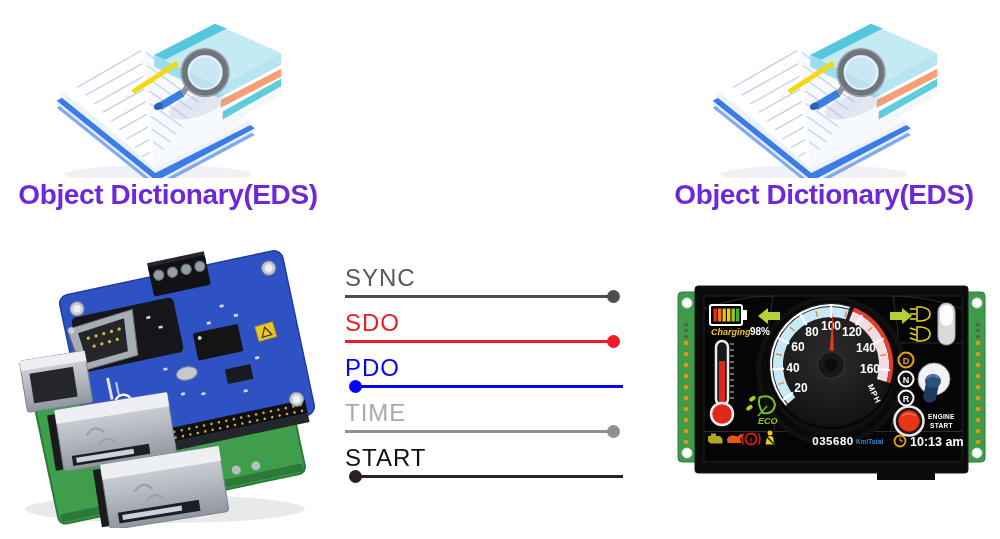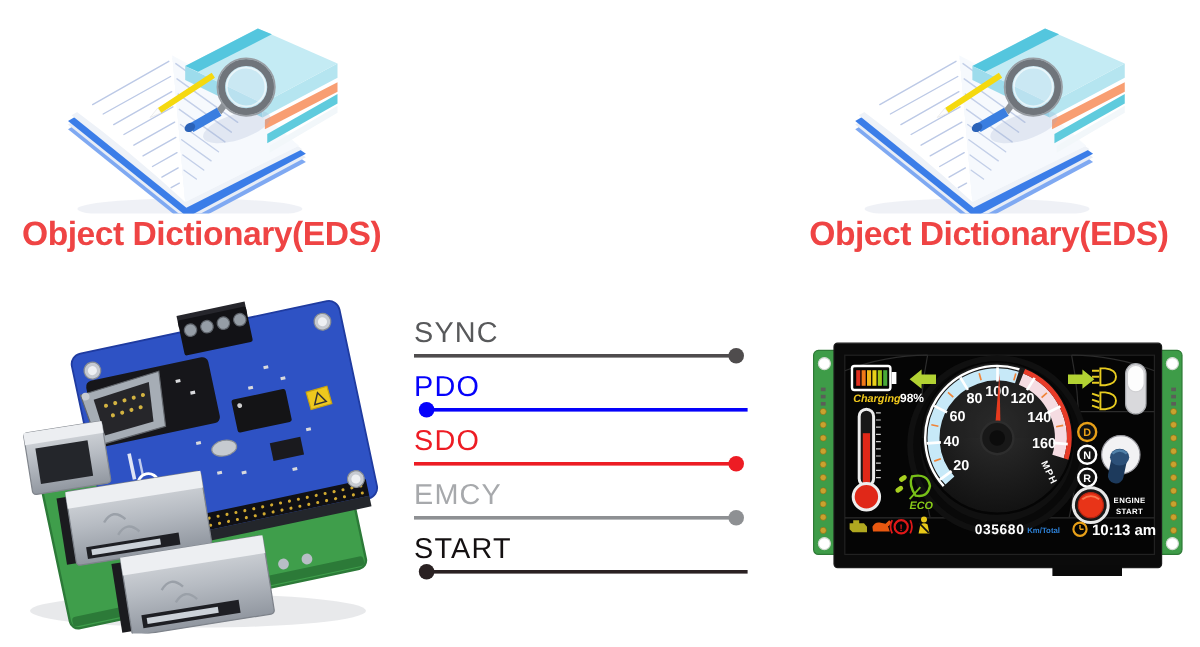--- a/index.html
+++ b/index.html
@@ -6,21 +6,21 @@
   body{width:1000px;height:539px;background:#ffffff;position:relative;overflow:hidden;
        font-family:"Liberation Sans",sans-serif;}
   .stage{position:absolute;inset:0;}
   svg text{font-family:"Liberation Sans",sans-serif;}
 
   
   .dict-block{position:absolute;width:320px;text-align:center;}
   #dict-left{left:8px;top:12px;}
   #dict-right{left:664px;top:12px;}
   .dict-illustration{width:236px;height:166px;display:block;margin:0 auto;}
-  .dict-label{margin-top:1px;font-size:28px;font-weight:bold;color:#ef4444;letter-spacing:-0.4px;}
+  .dict-label{margin-top:1px;font-size:28px;font-weight:bold;color:#6d28d9;letter-spacing:-0.4px;}
 
   
   .protocols{position:absolute;left:345px;top:265px;width:278px;}
   .protocol-row{height:45px;}
   .protocol-label{text-align:left;font-size:24px;line-height:25px;letter-spacing:1px;}
   .protocol-line{position:relative;height:3px;margin-top:5px;background:#555;}
   .protocol-line.dot-right{margin-right:5px;}
   .protocol-line.dot-left{margin-left:6px;}
   .dot{position:absolute;width:13px;height:13px;border-radius:50%;top:-5px;background:#555;}
   .protocol-line.dot-right .dot{right:-2px;}
@@ -112,33 +112,33 @@
 </div>
 
 <div class="protocols">
   <div class="protocol-row">
     <div class="protocol-label" style="color: rgb(88, 89, 91);">SYNC</div>
     <div class="protocol-line dot-right" style="background: rgb(79, 76, 77);">
           <span class="dot" style="background: rgb(79, 76, 77);"></span>
         </div>
   </div>
   <div class="protocol-row">
+    <div class="protocol-label" style="color: rgb(237, 28, 36);">SDO</div>
+    <div class="protocol-line dot-right" style="background: rgb(237, 28, 36);">
+          <span class="dot" style="background: rgb(237, 28, 36);"></span>
+        </div>
+  </div>
+  <div class="protocol-row">
     <div class="protocol-label" style="color: rgb(5, 2, 251);">PDO</div>
     <div class="protocol-line dot-left" style="background: rgb(5, 2, 251);">
           <span class="dot" style="background: rgb(5, 2, 251);"></span>
         </div>
   </div>
   <div class="protocol-row">
-    <div class="protocol-label" style="color: rgb(237, 28, 36);">SDO</div>
-    <div class="protocol-line dot-right" style="background: rgb(237, 28, 36);">
-          <span class="dot" style="background: rgb(237, 28, 36);"></span>
-        </div>
-  </div>
-  <div class="protocol-row">
-    <div class="protocol-label" style="color: rgb(167, 169, 172);">EMCY</div>
+    <div class="protocol-label" style="color: rgb(167, 169, 172);">TIME</div>
     <div class="protocol-line dot-right" style="background: rgb(142, 144, 147);">
           <span class="dot" style="background: rgb(142, 144, 147);"></span>
         </div>
   </div>
   <div class="protocol-row">
     <div class="protocol-label" style="color: rgb(20, 16, 17);">START</div>
     <div class="protocol-line dot-left" style="background: rgb(42, 33, 34);">
           <span class="dot" style="background: rgb(42, 33, 34);"></span>
         </div>
   </div>

